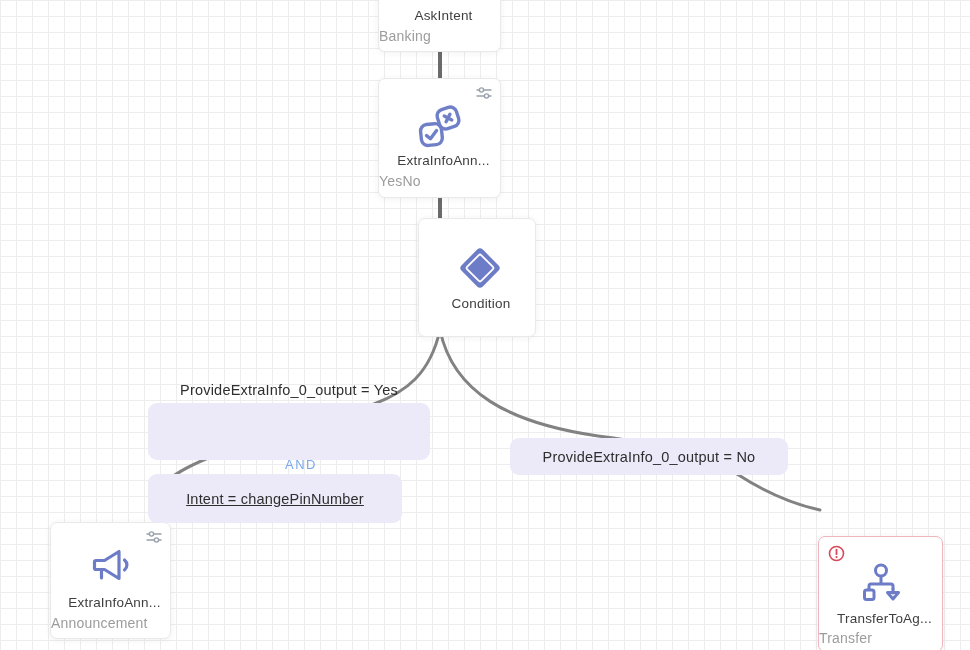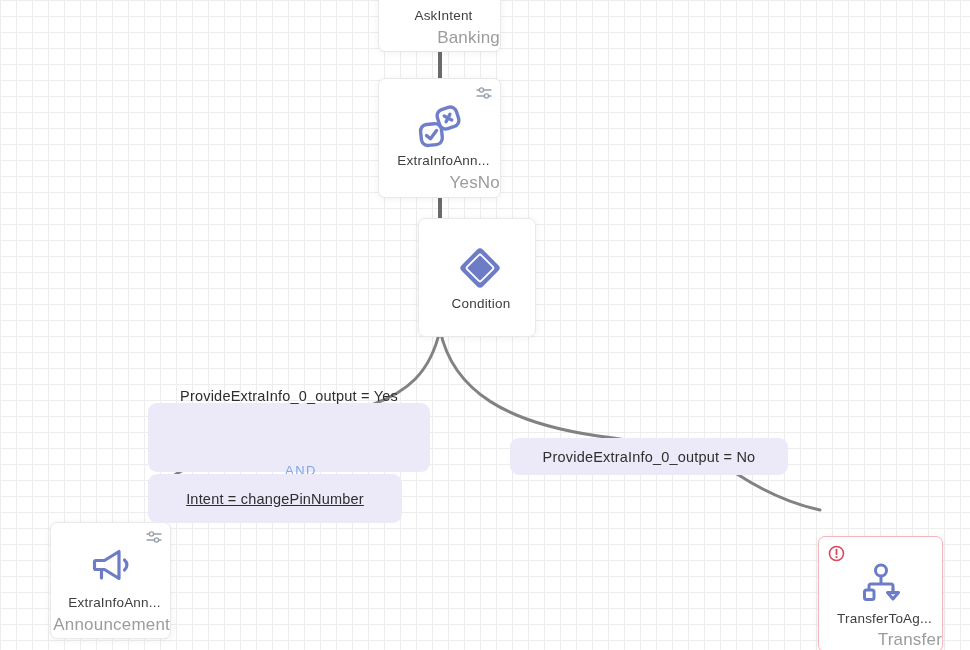--- a/index.html
+++ b/index.html
@@ -21,36 +21,36 @@
     border-radius:7px;
     box-shadow:0 1px 6px rgba(60,60,60,0.07);
   }
   .node.error { border:1px solid #f1b6be; }
   .node .title {
     position:absolute; left:8px; right:0; text-align:center;
     font-size:13.5px; color:#3e3e3e; letter-spacing:.2px;
     white-space:nowrap; overflow:hidden;
   }
   .node .subtitle {
-    position:absolute; left:0; right:0; text-align:right;
-    font-size:17px; color:#9c9c9c; letter-spacing:.2px;
+    position:absolute; left:0; right:0; text-align:left;
+    font-size:14px; color:#9c9c9c; letter-spacing:.2px;
   }
   .node .icon-wrap { position:absolute; }
   .settings-btn { position:absolute; top:7px; right:8px; width:16px; height:14px; cursor:pointer; }
   .warn-wrap { position:absolute; top:8px; left:9px; width:17px; height:17px; }
   .cond-label {
     position:absolute; z-index:3;
     background:#eceaf9; border-radius:9px;
     display:flex; flex-direction:column; align-items:center; justify-content:center;
     color:#2e2e2e; font-size:14.5px; letter-spacing:.2px;
   }
   .cond-label .op {
     color:#7aa7ee; font-size:13px; letter-spacing:1.5px; margin-top:11px;margin-left:24px;
   }
-  #lbl-yes { left:148px; top:403px; width:282px; height:69px;gap:48px; }
+  #lbl-yes { left:148px; top:403px; width:282px; height:57px;gap:48px; }
   #lbl-yes .line1 { margin-top:-10px; }
   #lbl-intent { left:148px; top:474px; width:254px; height:49px;text-decoration:underline; }
   #lbl-no { left:510px; top:438px; width:278px; height:37px; }
   #node-ask { left:378px; top:-66px; width:123px; height:118px; }
   #node-provide { left:378px; top:78px; width:123px; height:120px; }
   #node-condition { left:378px; top:218px; width:118px; height:119px;margin-left:40px; }
   #node-extrainfo { left:50px; top:522px; width:121px; height:117px; }
   #node-transfer { left:818px; top:502px; width:125px; height:116px;margin-top:34px; }
 </style>
 </head>

